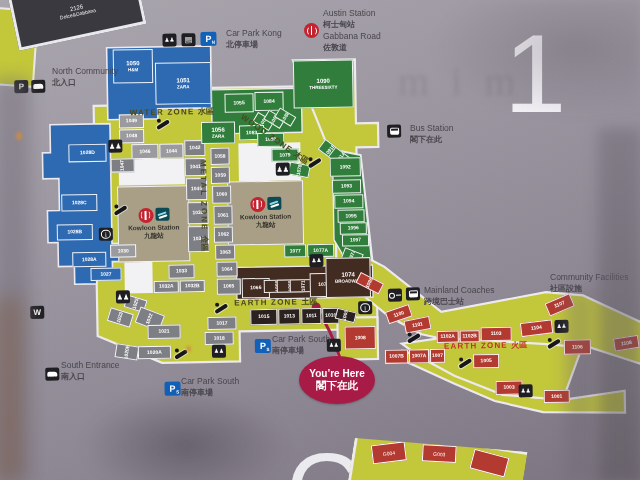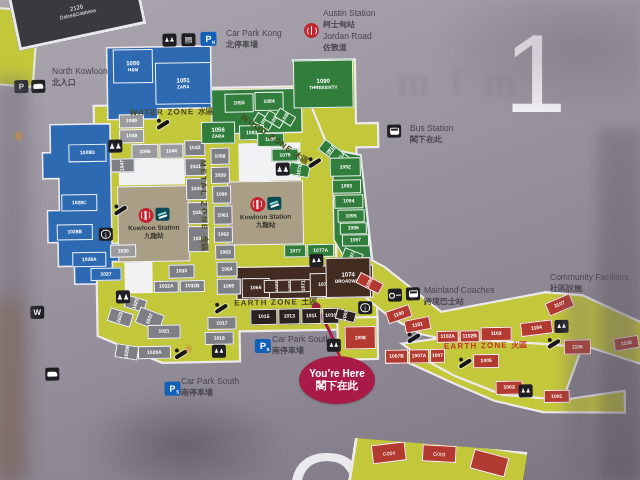--- a/index.html
+++ b/index.html
@@ -505,52 +505,58 @@
       <span>EARTH ZONE</span> <span class="cn">土區</span></div>
     <div class="zlabel" id="zl-fire" style="left:442px;top:345px">
       <span>EARTH ZONE</span> <span class="cn">火區</span></div>
   </div>
 
   <div class="lm" style="left:304px;top:8px">
     <span class="mi mi-mtr"></span>
     <div class="col">
       <span class="en">Austin Station</span>
       <span class="cn">柯士甸站</span>
-      <span class="en">Jordan Road</span>
+      <span class="en">Gabbana Road</span>
       <span class="cn">佐敦道</span>
     </div>
   </div>
   <div class="lm" style="left:226px;top:28px">
     <div class="col">
       <span class="en">Car Park Kong</span>
       <span class="cn">北停車場</span>
     </div>
   </div>
   <div class="lm" style="left:52px;top:66px">
     <div class="col">
-      <span class="en">North Kowloon</span>
+      <span class="en">North Community</span>
       <span class="cn">北入口</span>
     </div>
   </div>
   <div class="lm" style="left:410px;top:123px">
     <div class="col">
       <span class="en">Bus Station</span>
       <span class="cn">閣下在此</span>
     </div>
   </div>
   <div class="lm" style="left:550px;top:272px">
     <div class="col">
       <span class="en">Community Facilities</span>
       <span class="cn">社區設施</span>
     </div>
   </div>
   <div class="lm" style="left:424px;top:285px">
     <div class="col">
       <span class="en">Mainland Coaches</span>
       <span class="cn">跨境巴士站</span>
+    </div>
+  </div>
+  <div class="lm" style="left:61px;top:360px">
+    <div class="col">
+      <span class="en">South Entrance</span>
+      <span class="cn">南入口</span>
     </div>
   </div>
   <div class="lm" style="left:272px;top:334px">
     <div class="col">
       <span class="en">Car Park South</span>
       <span class="cn">南停車場</span>
     </div>
   </div>
   <div class="lm" style="left:181px;top:376px">
     <div class="col">

